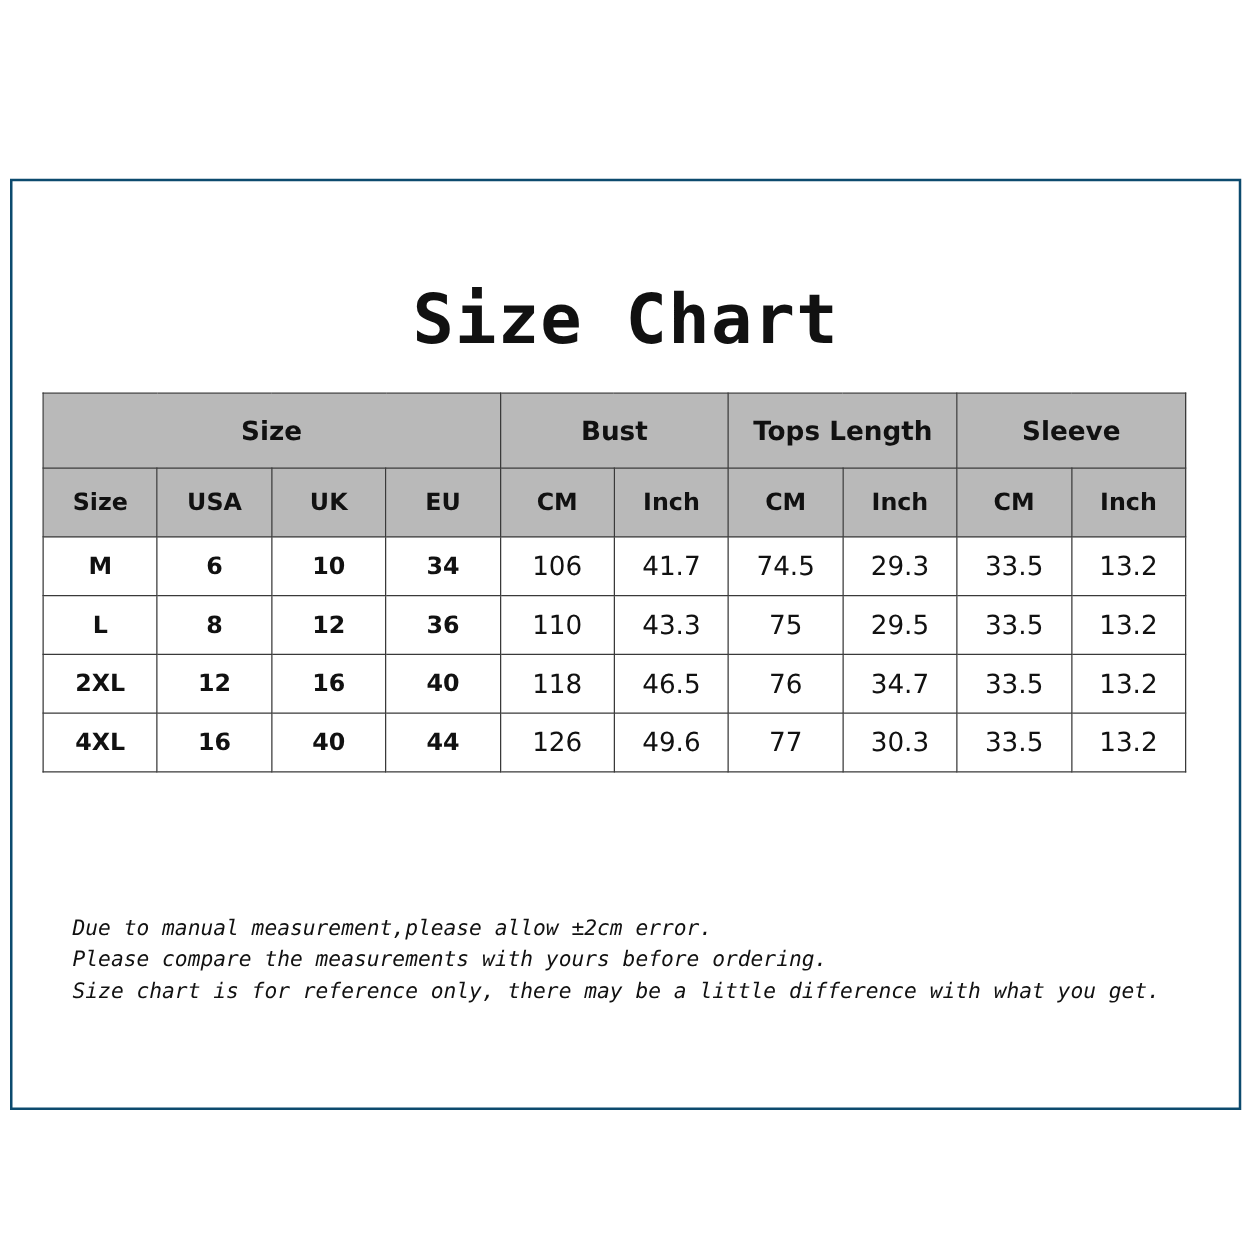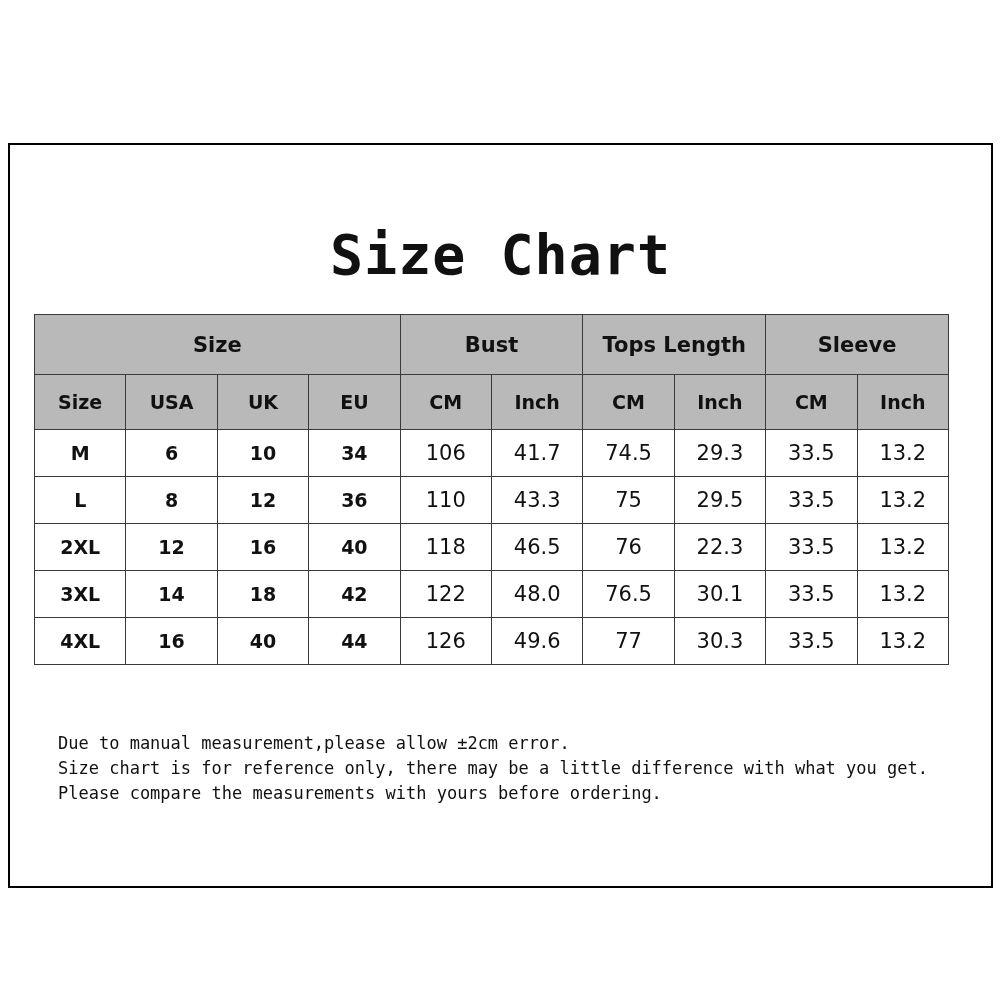--- a/index.html
+++ b/index.html
@@ -20,21 +20,21 @@
     box-sizing: border-box;
     background: #ffffff;
   }
   .frame {
     position: absolute;
     left: 8px;
     top: 143px;
     width: 985px;
     height: 745px;
     box-sizing: border-box;
-    border: 2px solid #000000;
+    border: 2px solid #0c4a6e;
     background: #ffffff;
   }
   .chart-title {
     position: absolute;
     left: 0;
     right: 0;
     top: 78px;
     text-align: center;
     font-family: "DejaVu Sans Mono", monospace;
     font-size: 55px;
@@ -81,20 +81,21 @@
   .notes {
     position: absolute;
     left: 48px;
     top: 586px;
     width: 900px;
     font-family: "DejaVu Sans Mono", monospace;
     font-size: 17px;
     line-height: 25px;
     color: #111111;
     letter-spacing: 0px;
+    font-style: italic;
   }
   .notes div {
     white-space: pre;
   }
 </style>
 </head>
 <body>
 
 <div class="page">
   <div class="frame">
@@ -148,51 +149,39 @@
           <td class="body-cell">13.2</td>
         </tr>
         <tr>
           <td class="body-cell bold">2XL</td>
           <td class="body-cell bold">12</td>
           <td class="body-cell bold">16</td>
           <td class="body-cell bold">40</td>
           <td class="body-cell">118</td>
           <td class="body-cell">46.5</td>
           <td class="body-cell">76</td>
-          <td class="body-cell">22.3</td>
-          <td class="body-cell">33.5</td>
-          <td class="body-cell">13.2</td>
-        </tr>
-        <tr>
-          <td class="body-cell bold">3XL</td>
-          <td class="body-cell bold">14</td>
-          <td class="body-cell bold">18</td>
-          <td class="body-cell bold">42</td>
-          <td class="body-cell">122</td>
-          <td class="body-cell">48.0</td>
-          <td class="body-cell">76.5</td>
-          <td class="body-cell">30.1</td>
+          <td class="body-cell">34.7</td>
           <td class="body-cell">33.5</td>
           <td class="body-cell">13.2</td>
         </tr>
         <tr>
           <td class="body-cell bold">4XL</td>
           <td class="body-cell bold">16</td>
           <td class="body-cell bold">40</td>
           <td class="body-cell bold">44</td>
           <td class="body-cell">126</td>
           <td class="body-cell">49.6</td>
           <td class="body-cell">77</td>
           <td class="body-cell">30.3</td>
           <td class="body-cell">33.5</td>
           <td class="body-cell">13.2</td>
         </tr>
       </tbody>
     </table>
 
     <div class="notes">
       <div>Due to manual measurement,please allow ±2cm error.</div>
+      <div>Please compare the measurements with yours before ordering.</div>
       <div>Size chart is for reference only, there may be a little difference with what you get.</div>
-      <div>Please compare the measurements with yours before ordering.</div>
     </div>
 
   </div>
 </div>
 
 </body></html>

